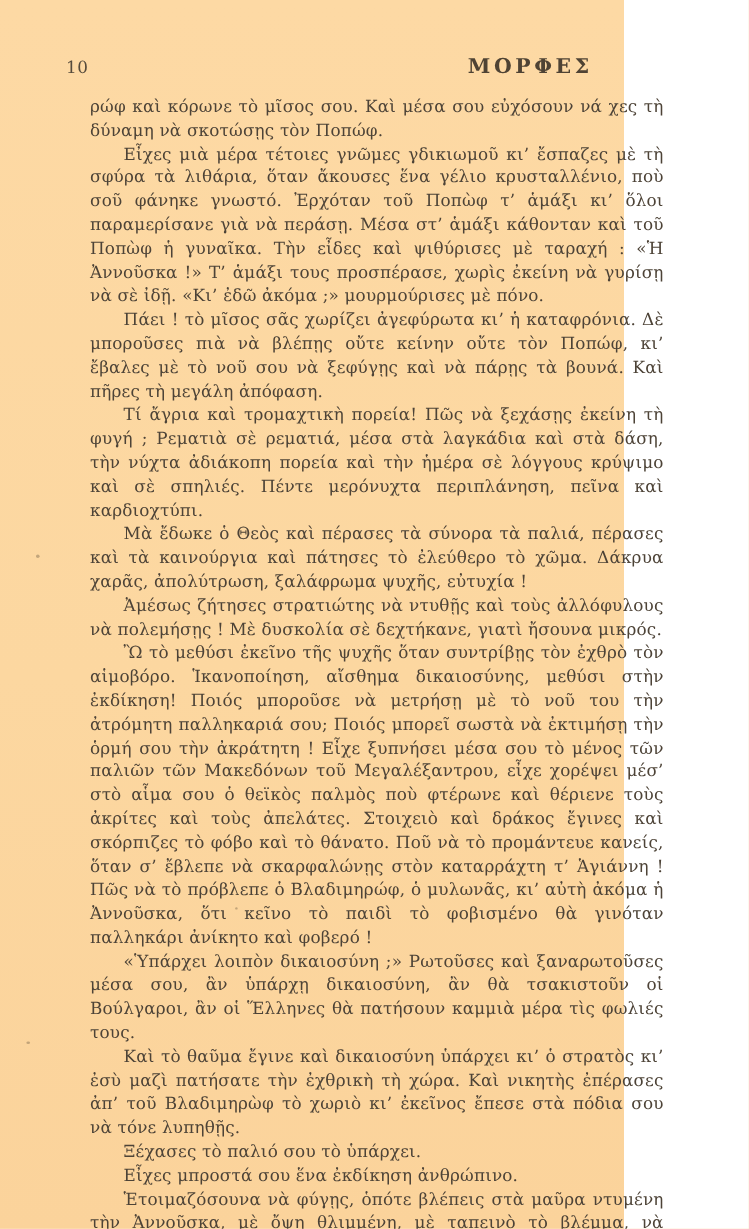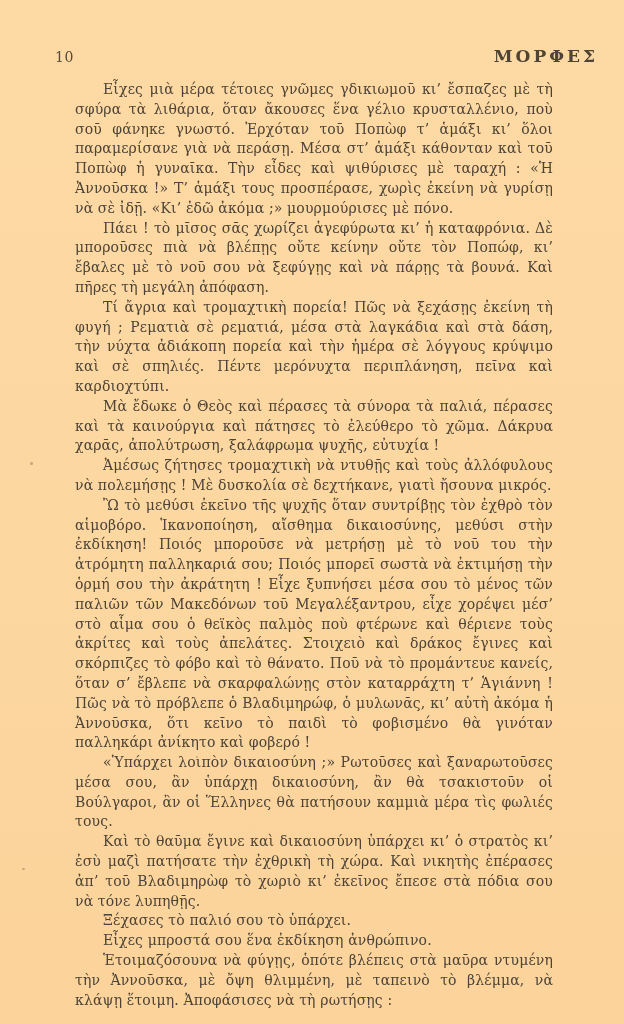--- a/index.html
+++ b/index.html
@@ -7,21 +7,21 @@
     padding: 0;
   }
   body {
     width: 624px;
     height: 1024px;
     overflow: hidden;
     font-family: "DejaVu Serif", serif;
   }
   .page {
     position: relative;
-    width: 624px;
+    width: 520px;
     height: 1024px;
     background: var(--paper, #fcd7a0);
     background-image: linear-gradient(180deg, #fdd9a4 0%, #fcd7a0 55%, #fbd39b 100%);
     color: var(--ink, #4d4337);
   }
   .running-header {
     position: absolute;
     top: 46px;
     left: 55px;
     right: 26px;
@@ -70,25 +70,26 @@
 </head>
 <body>
 
 <div class="page">
   <div class="running-header">
     <span class="page-number">10</span>
     <span class="book-title">ΜΟΡΦΕΣ</span>
   </div>
 
   <div class="body-text" id="body-text">
+      <p class="para no-indent">ρώφ καὶ κόρωνε τὸ μῖσος σου. Καὶ μέσα σου εὐχόσουν νά χες τὴ δύναμη νὰ σκοτώσῃς τὸν Ποπώφ.</p>
       <p class="para">Εἶχες μιὰ μέρα τέτοιες γνῶμες γδικιωμοῦ κι’ ἔσπαζες μὲ τὴ σφύρα τὰ λιθάρια, ὅταν ἄκουσες ἕνα γέλιο κρυσταλλένιο, ποὺ σοῦ φάνηκε γνωστό. Ἐρχόταν τοῦ Ποπὼφ τ’ ἁμάξι κι’ ὅλοι παραμερίσανε γιὰ νὰ περάσῃ. Μέσα στ’ ἁμάξι κάθονταν καὶ τοῦ Ποπὼφ ἡ γυναῖκα. Τὴν εἶδες καὶ ψιθύρισες μὲ ταραχή : «Ἡ Ἀννοῦσκα !» Τ’ ἁμάξι τους προσπέρασε, χωρὶς ἐκείνη νὰ γυρίσῃ νὰ σὲ ἰδῇ. «Κι’ ἐδῶ ἀκόμα ;» μουρμούρισες μὲ πόνο.</p>
       <p class="para">Πάει ! τὸ μῖσος σᾶς χωρίζει ἀγεφύρωτα κι’ ἡ καταφρόνια. Δὲ μποροῦσες πιὰ νὰ βλέπῃς οὔτε κείνην οὔτε τὸν Ποπώφ, κι’ ἔβαλες μὲ τὸ νοῦ σου νὰ ξεφύγῃς καὶ νὰ πάρῃς τὰ βουνά. Καὶ πῆρες τὴ μεγάλη ἀπόφαση.</p>
       <p class="para">Τί ἄγρια καὶ τρομαχτικὴ πορεία! Πῶς νὰ ξεχάσῃς ἐκείνη τὴ φυγή ; Ρεματιὰ σὲ ρεματιά, μέσα στὰ λαγκάδια καὶ στὰ δάση, τὴν νύχτα ἀδιάκοπη πορεία καὶ τὴν ἡμέρα σὲ λόγγους κρύψιμο καὶ σὲ σπηλιές. Πέντε μερόνυχτα περιπλάνηση, πεῖνα καὶ καρδιοχτύπι.</p>
       <p class="para">Μὰ ἔδωκε ὁ Θεὸς καὶ πέρασες τὰ σύνορα τὰ παλιά, πέρασες καὶ τὰ καινούργια καὶ πάτησες τὸ ἐλεύθερο τὸ χῶμα. Δάκρυα χαρᾶς, ἀπολύτρωση, ξαλάφρωμα ψυχῆς, εὐτυχία !</p>
-      <p class="para">Ἀμέσως ζήτησες τρομαχτικὴ νὰ ντυθῇς καὶ τοὺς ἀλλόφυλους νὰ πολεμήσῃς ! Μὲ δυσκολία σὲ δεχτήκανε, γιατὶ ἤσουνα μικρός.</p>
+      <p class="para">Ἀμέσως ζήτησες στρατιώτης νὰ ντυθῇς καὶ τοὺς ἀλλόφυλους νὰ πολεμήσῃς ! Μὲ δυσκολία σὲ δεχτήκανε, γιατὶ ἤσουνα μικρός.</p>
       <p class="para">Ὢ τὸ μεθύσι ἐκεῖνο τῆς ψυχῆς ὅταν συντρίβῃς τὸν ἐχθρὸ τὸν αἱμοβόρο. Ἱκανοποίηση, αἴσθημα δικαιοσύνης, μεθύσι στὴν ἐκδίκηση! Ποιός μποροῦσε νὰ μετρήσῃ μὲ τὸ νοῦ του τὴν ἀτρόμητη παλληκαριά σου; Ποιός μπορεῖ σωστὰ νὰ ἐκτιμήσῃ τὴν ὁρμή σου τὴν ἀκράτητη ! Εἶχε ξυπνήσει μέσα σου τὸ μένος τῶν παλιῶν τῶν Μακεδόνων τοῦ Μεγαλέξαντρου, εἶχε χορέψει μέσ’ στὸ αἷμα σου ὁ θεϊκὸς παλμὸς ποὺ φτέρωνε καὶ θέριενε τοὺς ἀκρίτες καὶ τοὺς ἀπελάτες. Στοιχειὸ καὶ δράκος ἔγινες καὶ σκόρπιζες τὸ φόβο καὶ τὸ θάνατο. Ποῦ νὰ τὸ προμάντευε κανείς, ὅταν σ’ ἔβλεπε νὰ σκαρφαλώνῃς στὸν καταρράχτη τ’ Ἁγιάννη ! Πῶς νὰ τὸ πρόβλεπε ὁ Βλαδιμηρώφ, ὁ μυλωνᾶς, κι’ αὐτὴ ἀκόμα ἡ Ἀννοῦσκα, ὅτι κεῖνο τὸ παιδὶ τὸ φοβισμένο θὰ γινόταν παλληκάρι ἀνίκητο καὶ φοβερό !</p>
       <p class="para">«Ὑπάρχει λοιπὸν δικαιοσύνη ;» Ρωτοῦσες καὶ ξαναρωτοῦσες μέσα σου, ἂν ὑπάρχῃ δικαιοσύνη, ἂν θὰ τσακιστοῦν οἱ Βούλγαροι, ἂν οἱ Ἕλληνες θὰ πατήσουν καμμιὰ μέρα τὶς φωλιές τους.</p>
       <p class="para">Καὶ τὸ θαῦμα ἔγινε καὶ δικαιοσύνη ὑπάρχει κι’ ὁ στρατὸς κι’ ἐσὺ μαζὶ πατήσατε τὴν ἐχθρικὴ τὴ χώρα. Καὶ νικητὴς ἐπέρασες ἀπ’ τοῦ Βλαδιμηρὼφ τὸ χωριὸ κι’ ἐκεῖνος ἔπεσε στὰ πόδια σου νὰ τόνε λυπηθῇς.</p>
       <p class="para">Ξέχασες τὸ παλιό σου τὸ ὑπάρχει.</p>
       <p class="para">Εἶχες μπροστά σου ἕνα ἐκδίκηση ἀνθρώπινο.</p>
       <p class="para">Ἑτοιμαζόσουνα νὰ φύγῃς, ὁπότε βλέπεις στὰ μαῦρα ντυμένη τὴν Ἀννοῦσκα, μὲ ὄψη θλιμμένη, μὲ ταπεινὸ τὸ βλέμμα, νὰ κλάψῃ ἕτοιμη. Ἀποφάσισες νὰ τὴ ρωτήσῃς :</p>
     </div>
 
   <span class="speck speck-1"></span>
   <span class="speck speck-2"></span>

